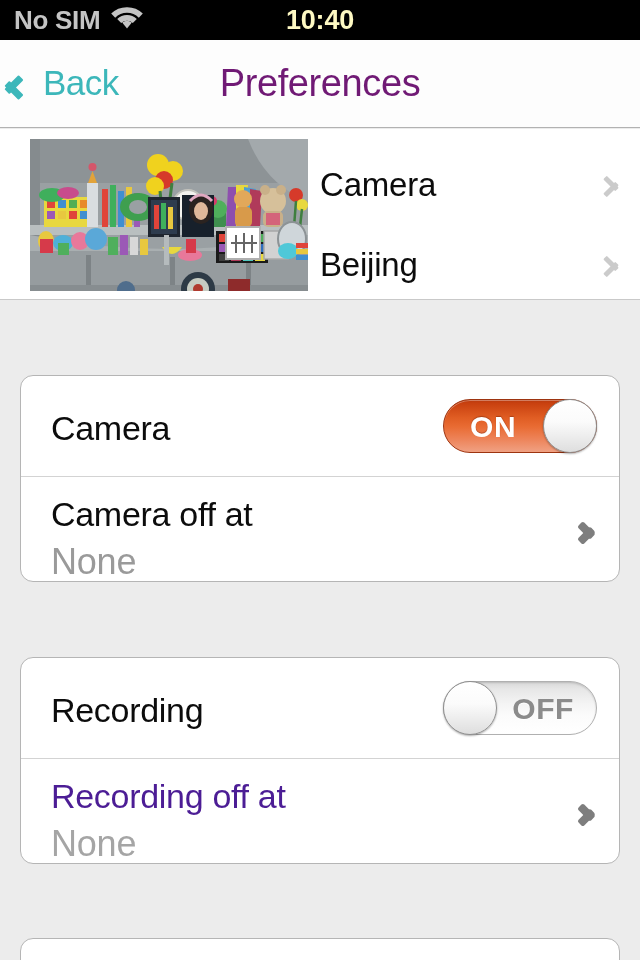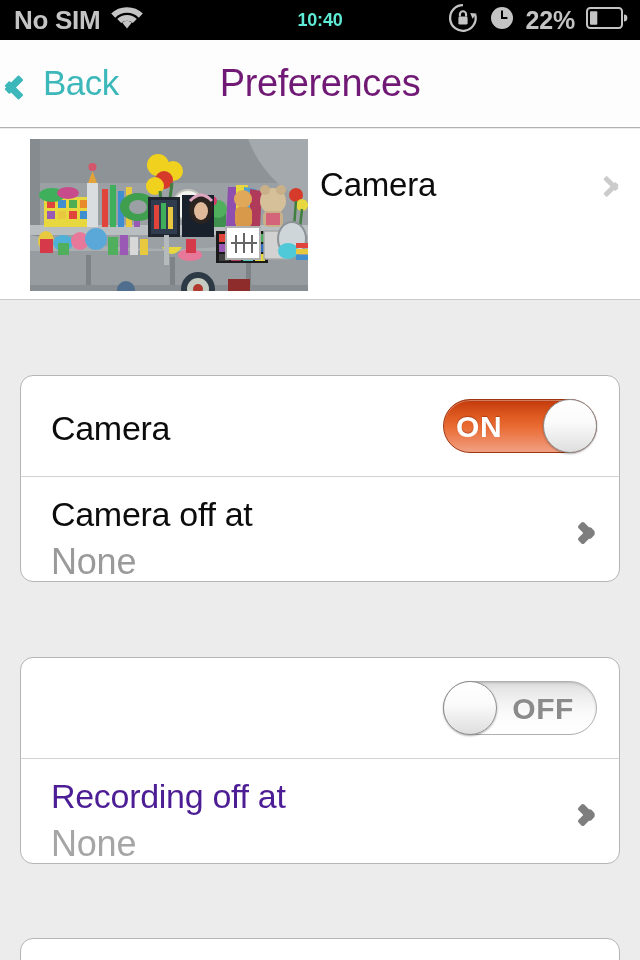--- a/index.html
+++ b/index.html
@@ -48,23 +48,23 @@
   .sb-center {
     position: absolute;
     left: 0; top: 0;
     width: 640px;
     height: 40px;
     display: flex;
     align-items: center;
     justify-content: center;
   }
   .sb-time {
-    font-size: 18px;
+    font-size: 27px;
     font-weight: bold;
-    color: #5eead4;
+    color: #fef9c3;
     letter-spacing: -0.2px;
     line-height: 1;
   }
   .sb-right {
     position: absolute;
     right: 12px; top: 0;
     height: 40px;
     display: flex;
     align-items: center;
     gap: 11px;
@@ -322,21 +322,21 @@
     top: 0;
     height: 54px;
     display: flex;
     align-items: center;
     font-size: 30px;
     font-weight: bold;
     letter-spacing: 0.6px;
     line-height: 1;
   }
   .switch.on .switch-text {
-    left: 12px;
+    left: 26px;
     color: #ffffff;
     text-shadow: 0 -1px 1px rgba(130,40,10,0.55);
     text-align: right;
   }
   .switch.off .switch-text {
     right: 22px;
     color: #8b8b8b;
     text-shadow: 0 1px 0 rgba(255,255,255,0.9);
   }
   .knob {
@@ -368,44 +368,20 @@
           <path d="M17 2.2 A22 22 0 0 0 1.2 8.6 L5.2 12.7 A16.4 16.4 0 0 1 28.8 12.7 L32.8 8.6 A22 22 0 0 0 17 2.2 Z" fill="#c4c4c4"></path>
           <path d="M17 10.0 A14 14 0 0 0 7.2 14.0 L11.2 18.0 A8.4 8.4 0 0 1 22.8 18.0 L26.8 14.0 A14 14 0 0 0 17 10.0 Z" fill="#c4c4c4"></path>
         </svg>
       </span>
     </div>
 
     <div class="sb-center">
       <span class="sb-time">10:40</span>
     </div>
 
-    <div class="sb-right">
-      <span>
-        <svg width="30" height="30" viewBox="0 0 30 30">
-          <path d="M15 2.2 A12.8 12.8 0 1 0 27.2 11.5" fill="none" stroke="#c4c4c4" stroke-width="2.3"></path>
-          <path d="M24.6 15.8 L28.4 10.6 L22.2 10.0 Z" fill="#c4c4c4"></path>
-          <rect x="10.4" y="13.6" width="9.2" height="8.0" rx="1.3" fill="#c4c4c4"></rect>
-          <path d="M11.9 13.6 v-2.2 a3.1 3.1 0 0 1 6.2 0 v2.2" fill="none" stroke="#c4c4c4" stroke-width="2.1"></path>
-        </svg>
-      </span>
-      <span>
-        <svg width="26" height="26" viewBox="0 0 26 26">
-          <circle cx="13" cy="13" r="11" fill="#c4c4c4"></circle>
-          <path d="M13 5.4 L13 13 L18.4 13" fill="none" stroke="#000000" stroke-width="2"></path>
-        </svg>
-      </span>
-      <span class="sb-battpct">22%</span>
-      <span>
-        <svg width="42" height="22" viewBox="0 0 42 22">
-          <rect x="1" y="1" width="35" height="20" rx="3.2" fill="none" stroke="#c4c4c4" stroke-width="2"></rect>
-          <rect x="4" y="4.2" width="7.3" height="13.6" rx="1" fill="#c4c4c4"></rect>
-          <path d="M38 7.6 v6.8 a3.3 3.3 0 0 0 0 -6.8 Z" fill="#c4c4c4"></path>
-        </svg>
-      </span>
-    </div>
   </div>
 
   <div class="nav-bar">
     <div class="nav-back">
       <span class="nav-back-chevron"></span>
       <span class="nav-back-label">Back</span>
     </div>
     <div class="nav-title">Preferences</div>
   </div>
 
@@ -545,40 +521,45 @@
 
         <rect x="134" y="96" width="5" height="30" fill="#b5bbbd"></rect>
       </svg>
     </div>
 
     <div class="hdr-rows">
       <div class="hdr-row r1">
         <span class="hdr-row-label">Camera</span>
         <span class="chev-light"></span>
       </div>
+      <div class="hdr-row r2">
+        <span class="hdr-row-label">Beijing</span>
+        <span class="chev-light"></span>
+      </div>
     </div>
   </div>
 
   <div class="card" id="card-camera">
     <div class="card-row toggle-row">
       <span class="row-title">Camera</span>
       <div class="switch on">
         <span class="switch-text">ON</span>
         <span class="knob"></span>
       </div>
     </div>
     <div class="card-row detail-row divided">
       <span class="row-title">Camera off at</span>
       <span class="row-sub">None</span>
       <span class="chev-dark"></span>
     </div>
   </div>
 
   <div class="card" id="card-recording">
     <div class="card-row toggle-row">
+      <span class="row-title">Recording</span>
       <div class="switch off">
         <span class="switch-text">OFF</span>
         <span class="knob"></span>
       </div>
     </div>
     <div class="card-row detail-row divided">
       <span class="row-title dim">Recording off at</span>
       <span class="row-sub dim">None</span>
       <span class="chev-dark"></span>
     </div>

